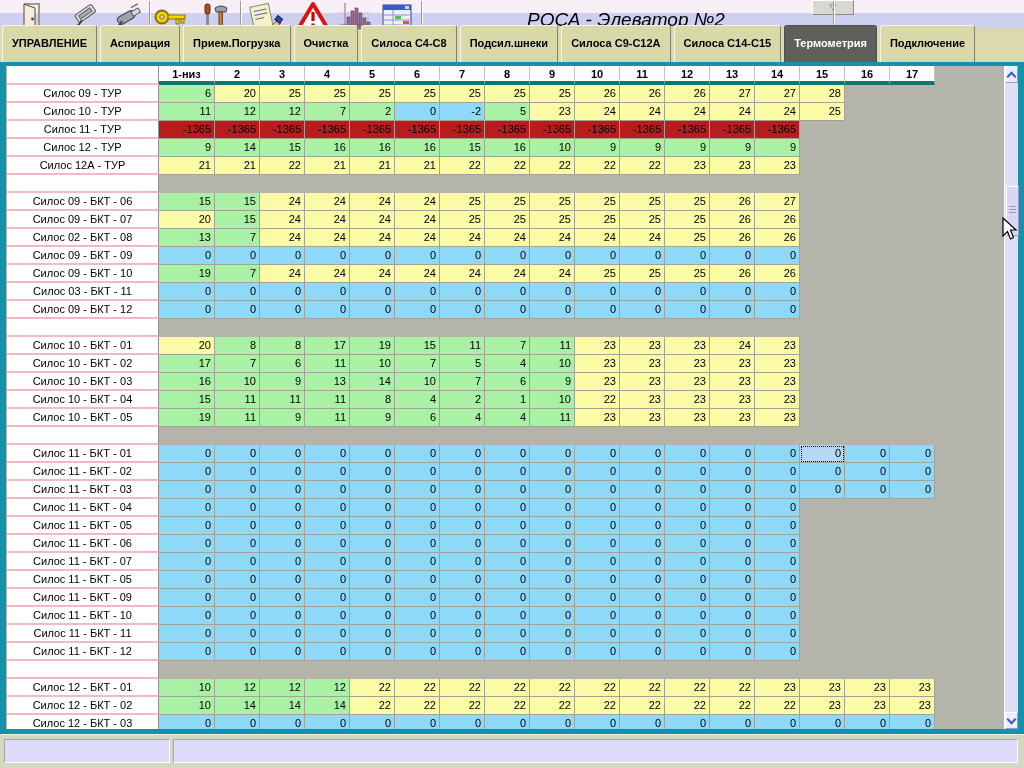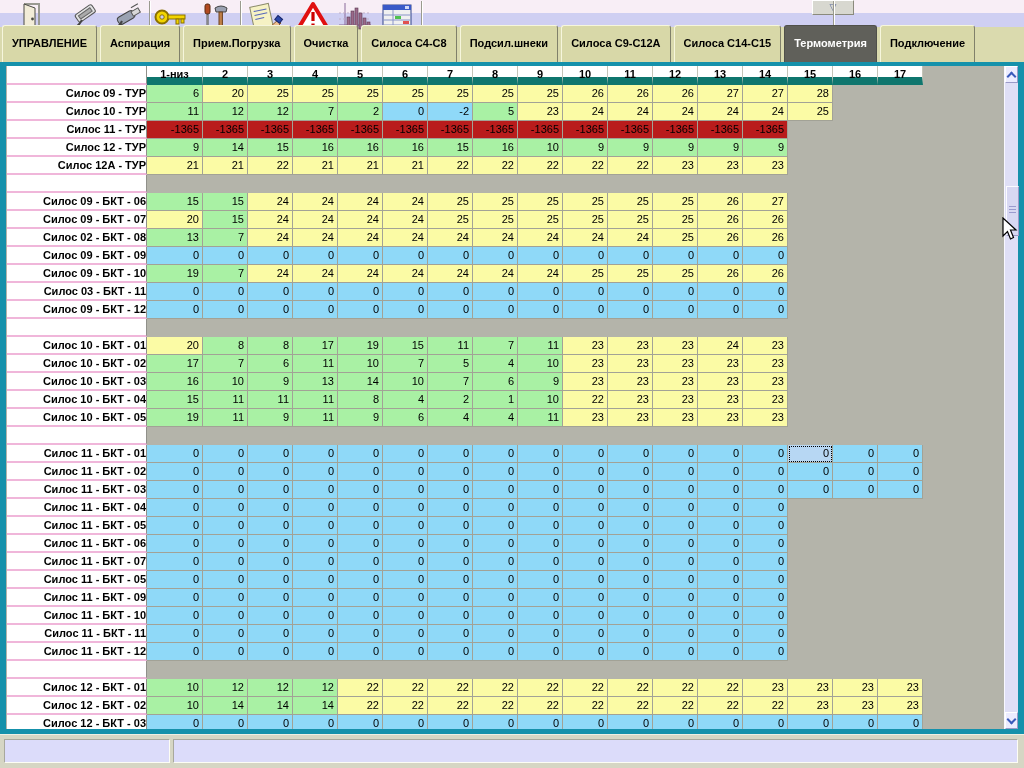--- a/index.html
+++ b/index.html
@@ -25,24 +25,24 @@
     background:#d8d8a8;border:1px solid #f6f6dc;border-right-color:#80806a;border-bottom:none;
     border-radius:3px 3px 0 0;margin-right:3px;white-space:nowrap;}
   .tab.active{background:#60605a;color:#fff;border-color:#50504a;}
 
   
   .main{position:absolute;left:0;top:62px;width:1024px;height:672px;background:#1591ab;}
   .content{position:absolute;left:6px;top:4px;width:998px;height:663px;background:#b4b4aa;overflow:hidden;}
   .tbl{position:absolute;left:1px;top:0;}
   .row{display:flex;height:18px;}
   .row.hdr{height:19px;}
-  .lbl{width:140px;box-sizing:border-box;background:#fff;border-bottom:2px solid #f0b6da;
-       border-right:1px solid #90908a;font-weight:bold;font-size:11px;text-align:right;
+  .lbl{width:152px;box-sizing:border-box;background:#fff;border-bottom:2px solid #f0b6da;
+       border-right:1px solid #90908a;font-weight:normal;font-size:11px;text-align:center;
        line-height:16px;white-space:nowrap;overflow:hidden;}
-  .hcell{box-sizing:border-box;width:45px;background:#fff;border-bottom:8px solid #0f766e;
+  .hcell{box-sizing:border-box;width:45px;background:#fff;border-bottom:4px solid #0f766e;
        border-right:1px solid #c4c4b8;font-weight:bold;font-size:11px;text-align:center;line-height:17px;}
   .cell{box-sizing:border-box;width:45px;border-right:1px solid #a2a296;border-bottom:1px solid #a2a296;
        font-size:11px;text-align:right;padding-right:3px;line-height:17px;color:#000;}
   .c1{width:56px;}
   .g{background:#a9f1a4}.y{background:#fbfba5}.b{background:#8fd9f8}.w{background:#b91c1c}
   .f{background:#b7d7f3;outline:1px dotted #000;outline-offset:-2px;}
 
   
   .scrollbar{position:absolute;right:6px;top:4px;width:14px;height:663px;background:#dfdff6;border-left:1px solid #f8f8ff;box-sizing:border-box;}
   .sbtn{position:absolute;left:0;width:13px;height:17px;background:#ececff;
@@ -177,20 +177,21 @@
         <line x1="4" y1="19" x2="32" y2="19" stroke="#8894c8"></line>
         <line x1="4" y1="24" x2="32" y2="24" stroke="#8894c8"></line>
         <line x1="14" y1="9" x2="14" y2="28" stroke="#8894c8"></line>
         <rect x="16" y="15" width="6" height="3" fill="#50c050"></rect>
         <rect x="24" y="20" width="6" height="3" fill="#e05050"></rect>
         <rect x="16" y="25" width="6" height="2" fill="#e0c050"></rect>
       </svg>
     </span>
   </div>
   <div class="vsep" style="left:421px"></div>
+  <div class="title">РОСА - Элеватор №2</div>
   <div class="overflow-btn">
     <span>▽</span>
   </div>
   <div class="vsep" style="left:833px"></div>
 </div>
 
 <div class="tabbar" id="tabbar">
     <div class="tab">УПРАВЛЕНИЕ</div>
     <div class="tab">Аспирация</div>
     <div class="tab">Прием.Погрузка</div>

